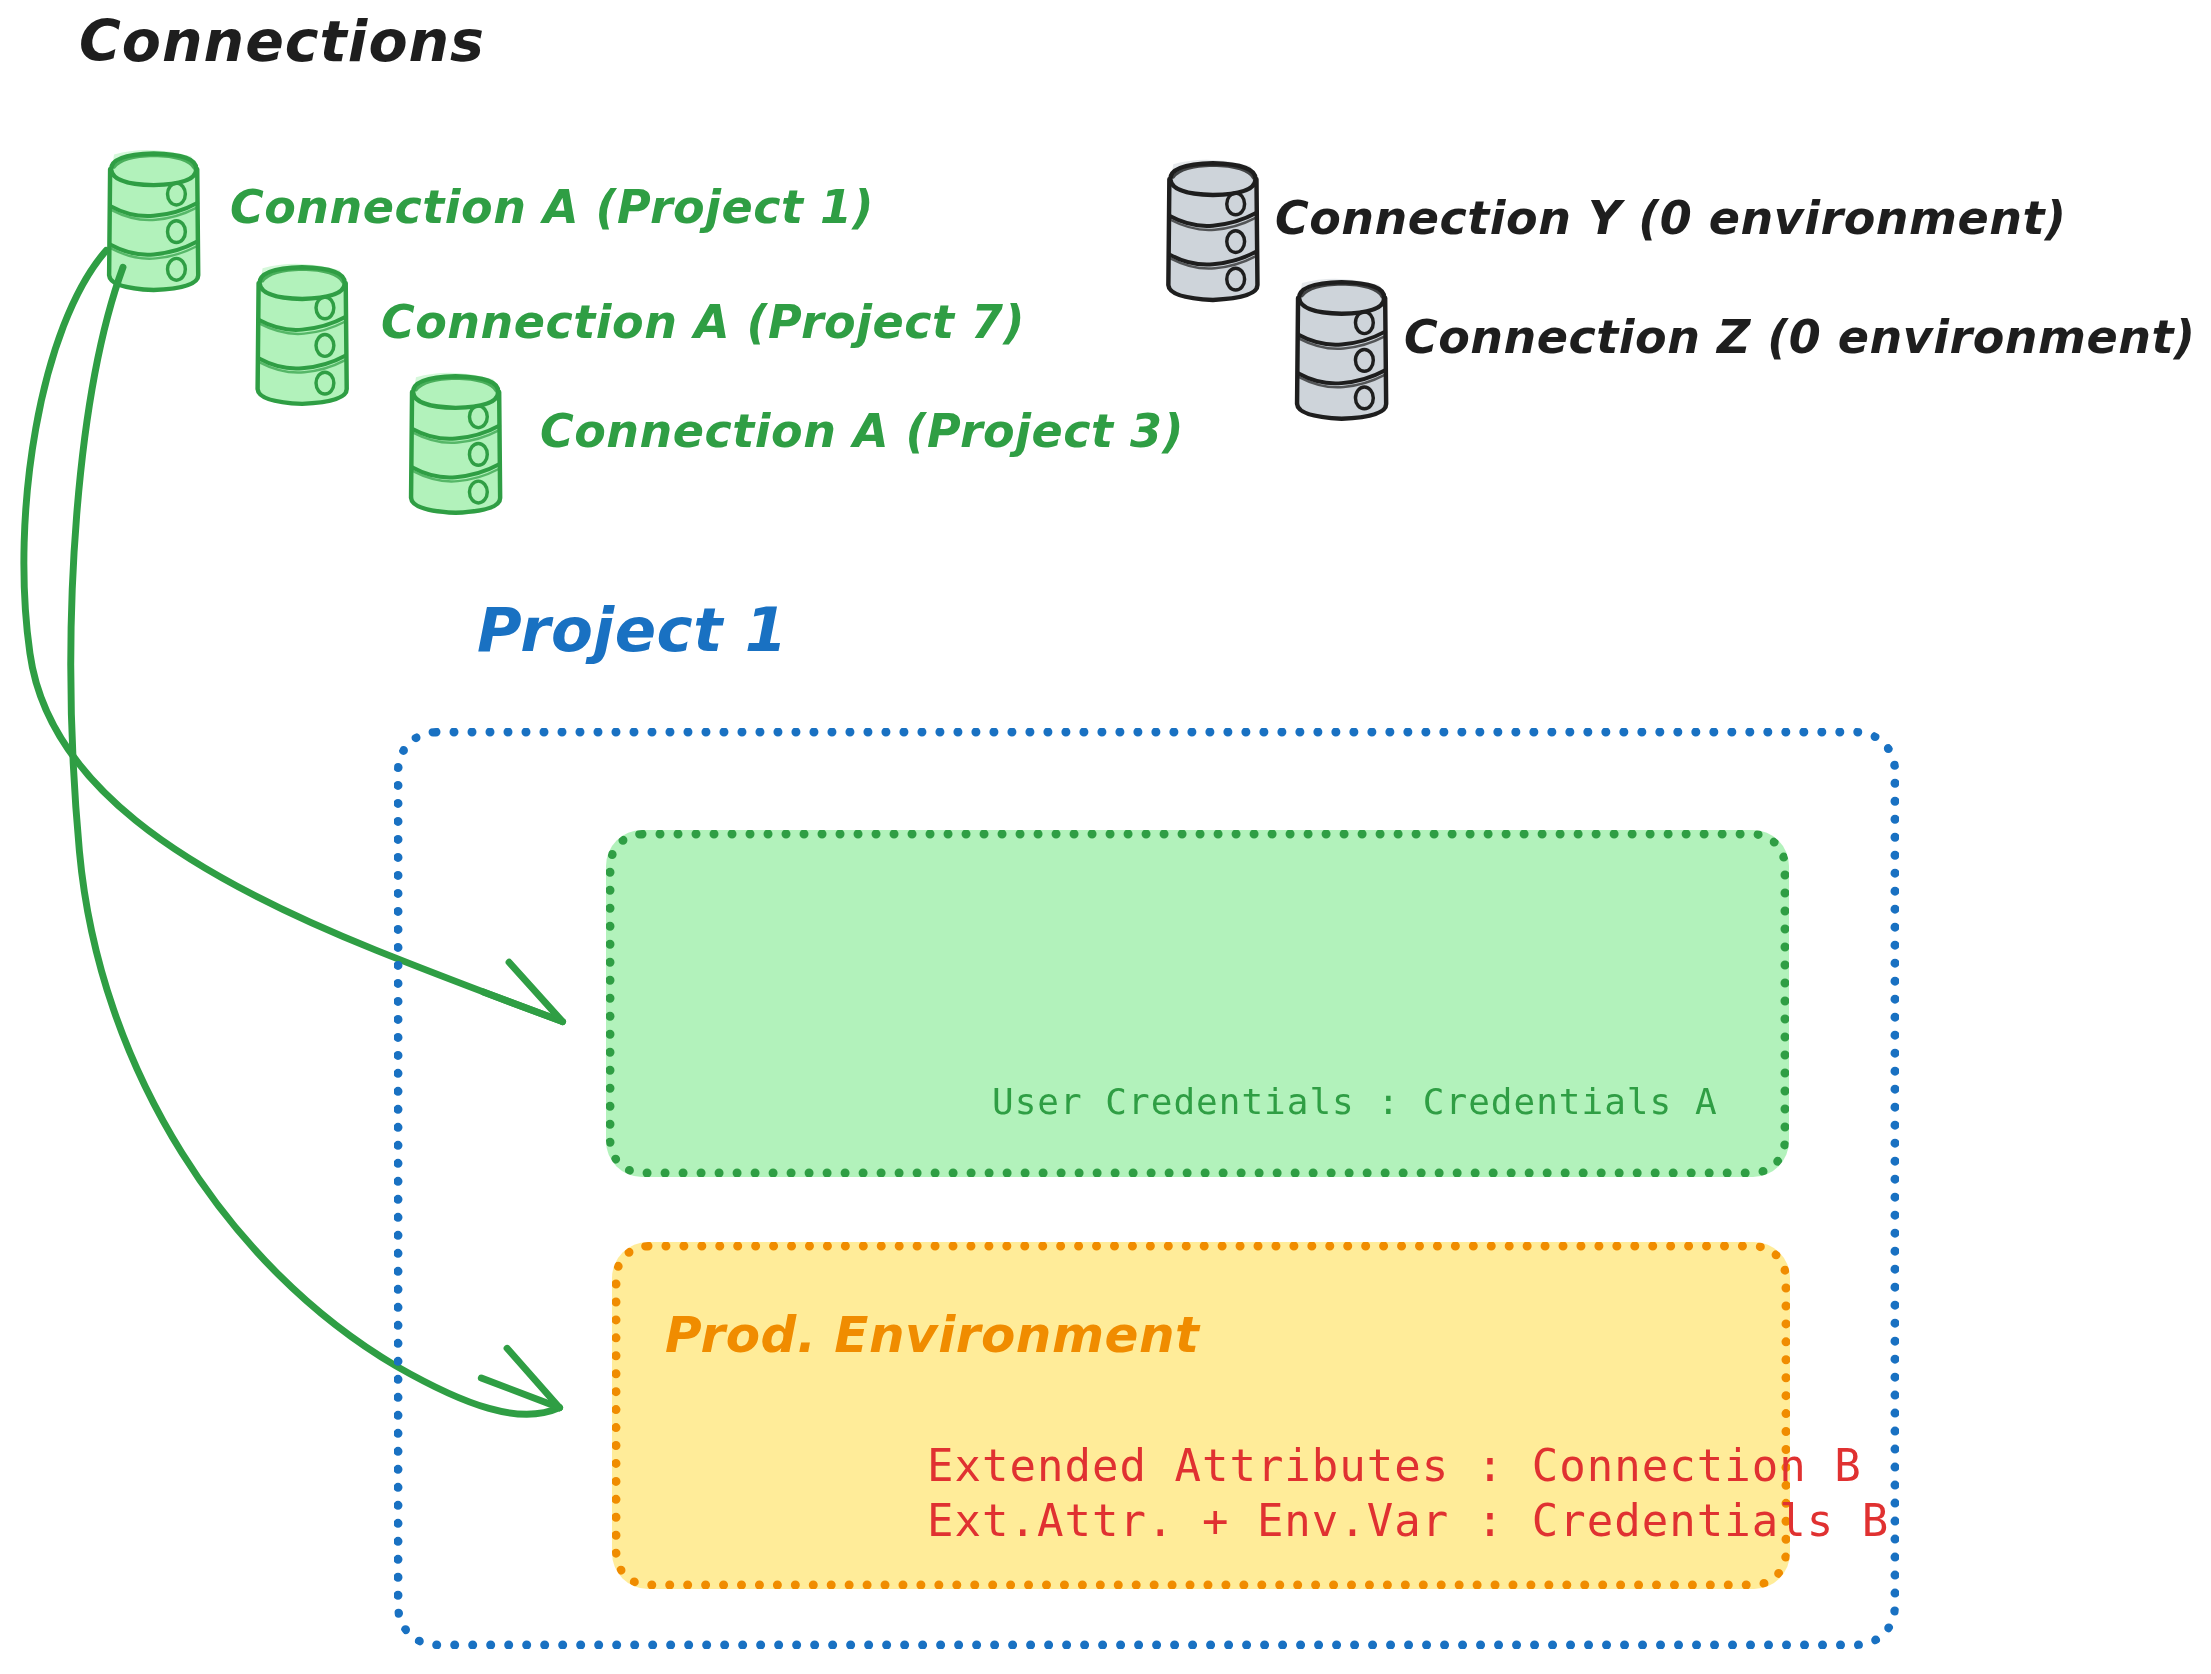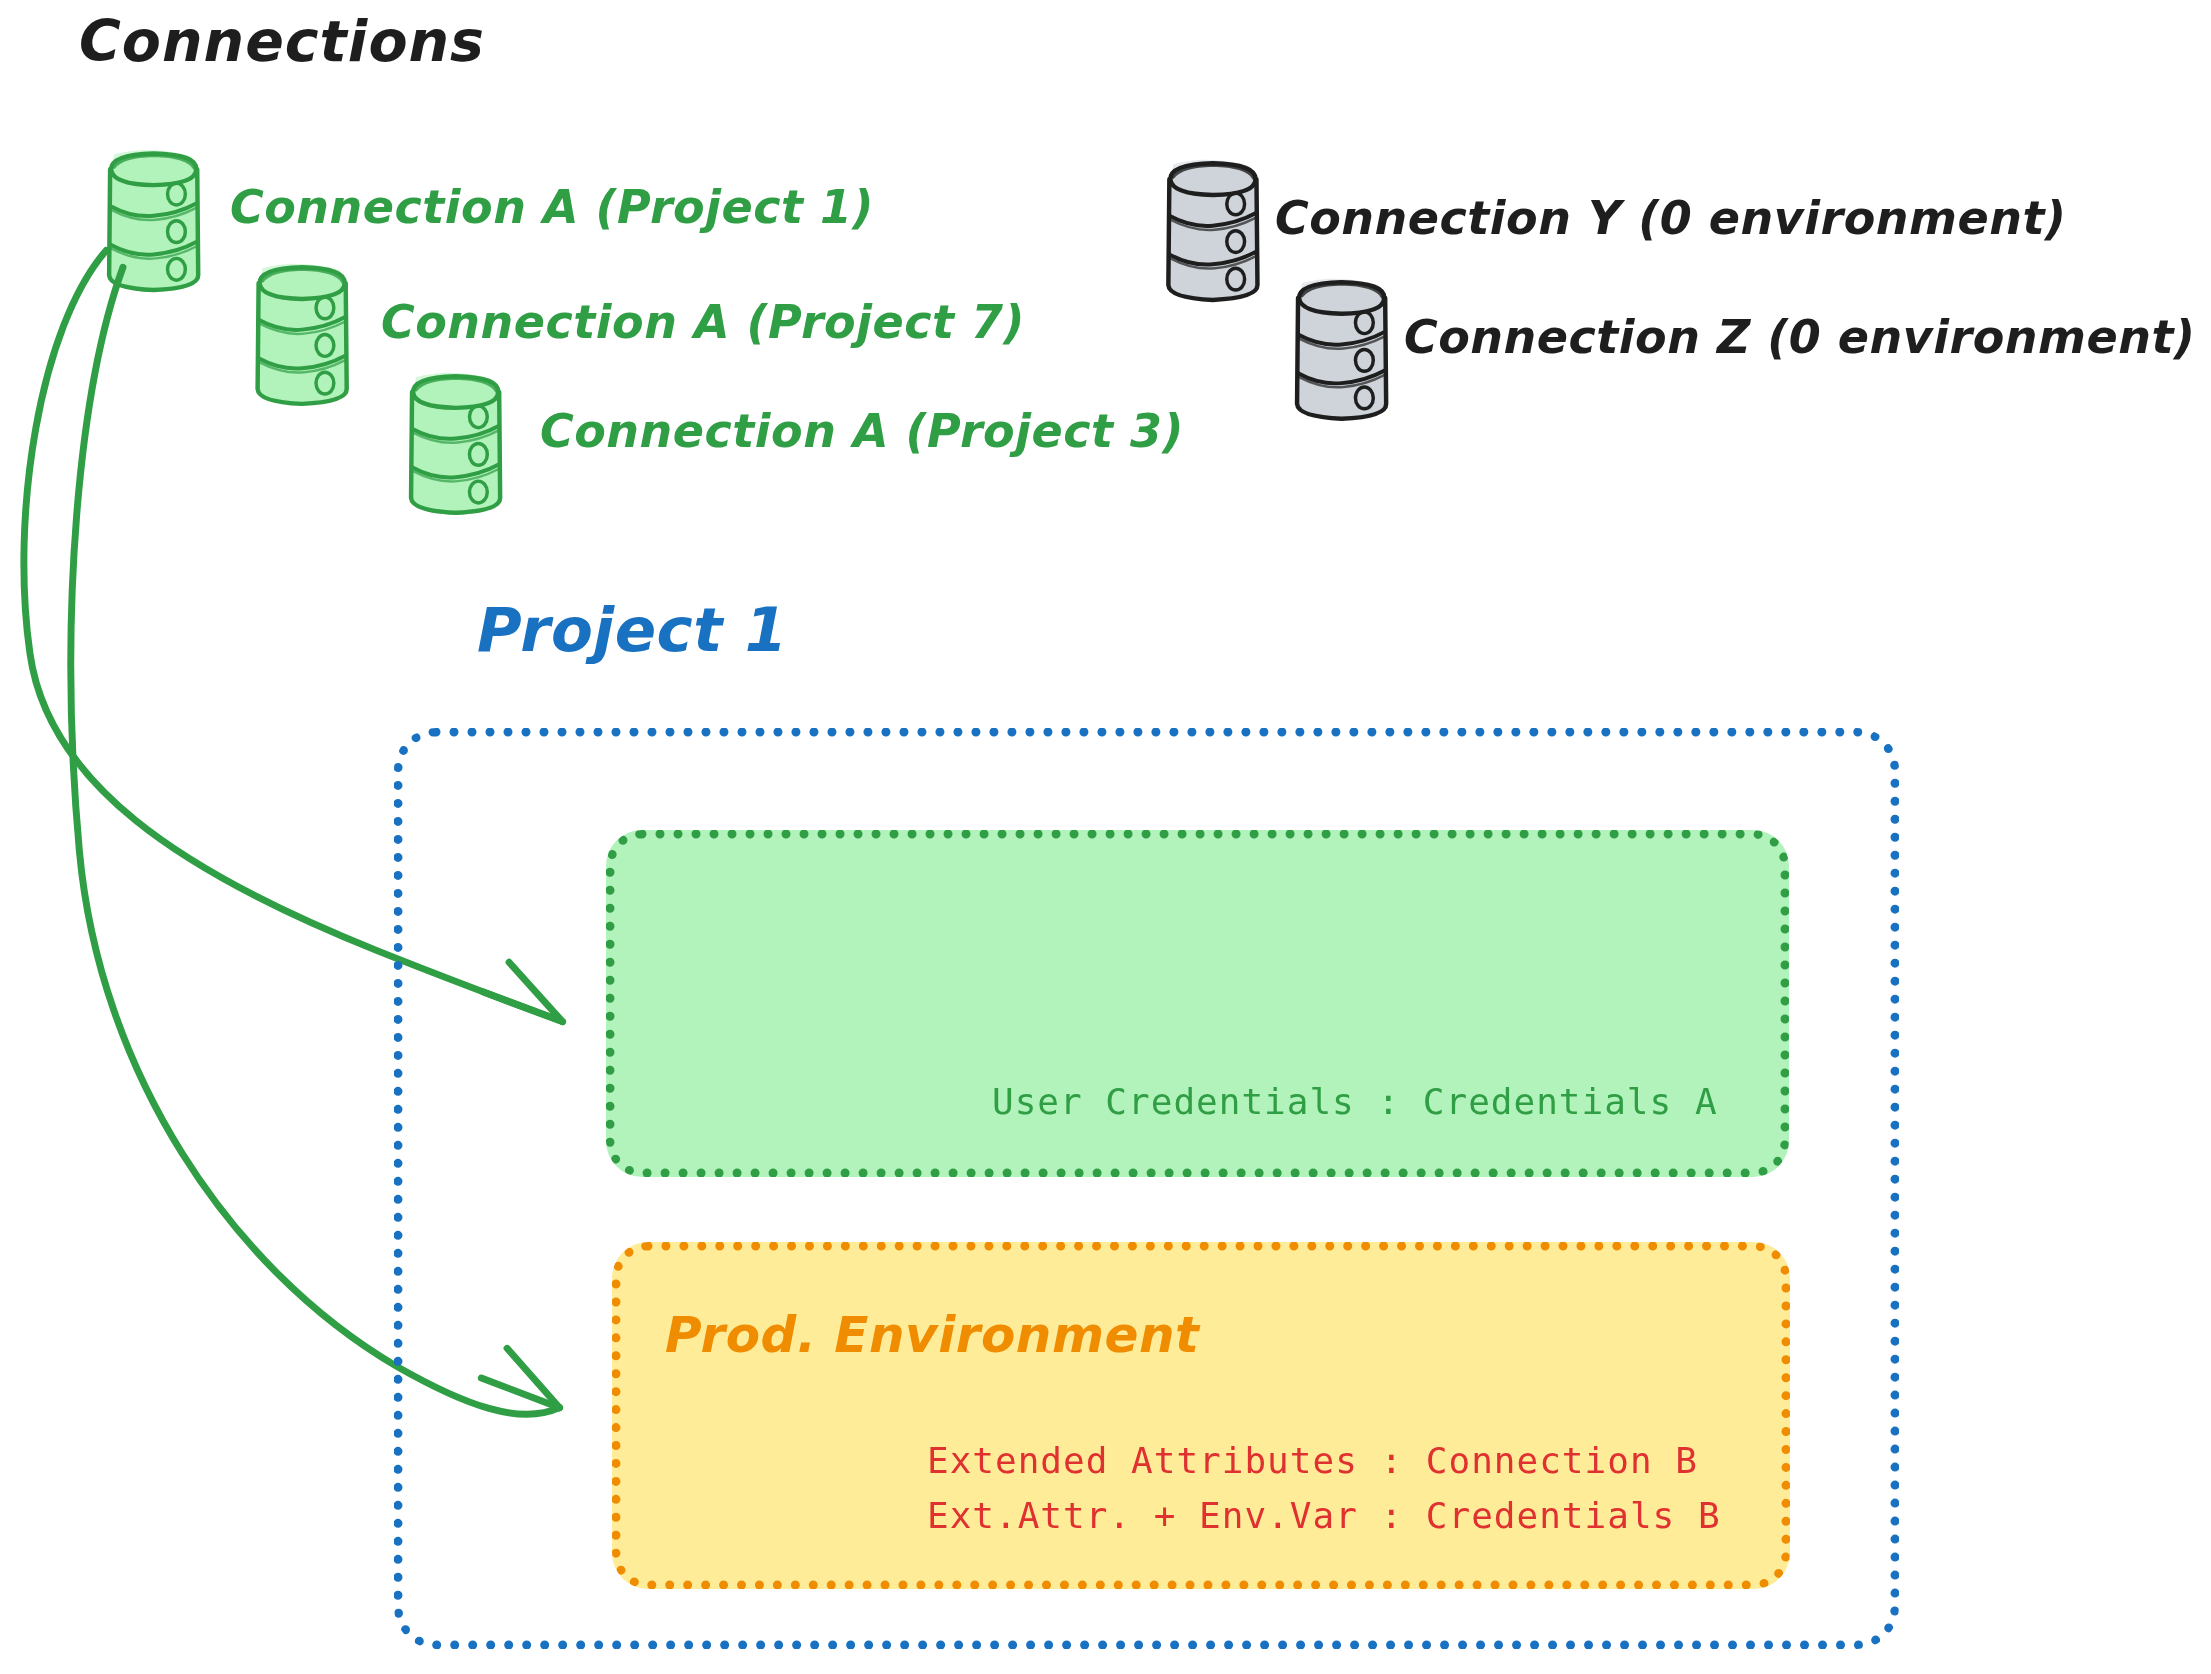--- a/index.html
+++ b/index.html
@@ -78,21 +78,21 @@
     white-space: pre;
     font-family: "DejaVu Sans Mono", monospace;
     font-size: 36px;
     color: #2f9e44;
     letter-spacing: 1px;
   }
   .mono-red {
     position: absolute;
     white-space: pre;
     font-family: "DejaVu Sans Mono", monospace;
-    font-size: 36px;
+    font-size: 44px;
     color: #e03131;
     letter-spacing: 1px;
     text-align: center;
   }
 
   
   .dbox {
     position: absolute;
     box-sizing: border-box;
     border-style: dotted;

